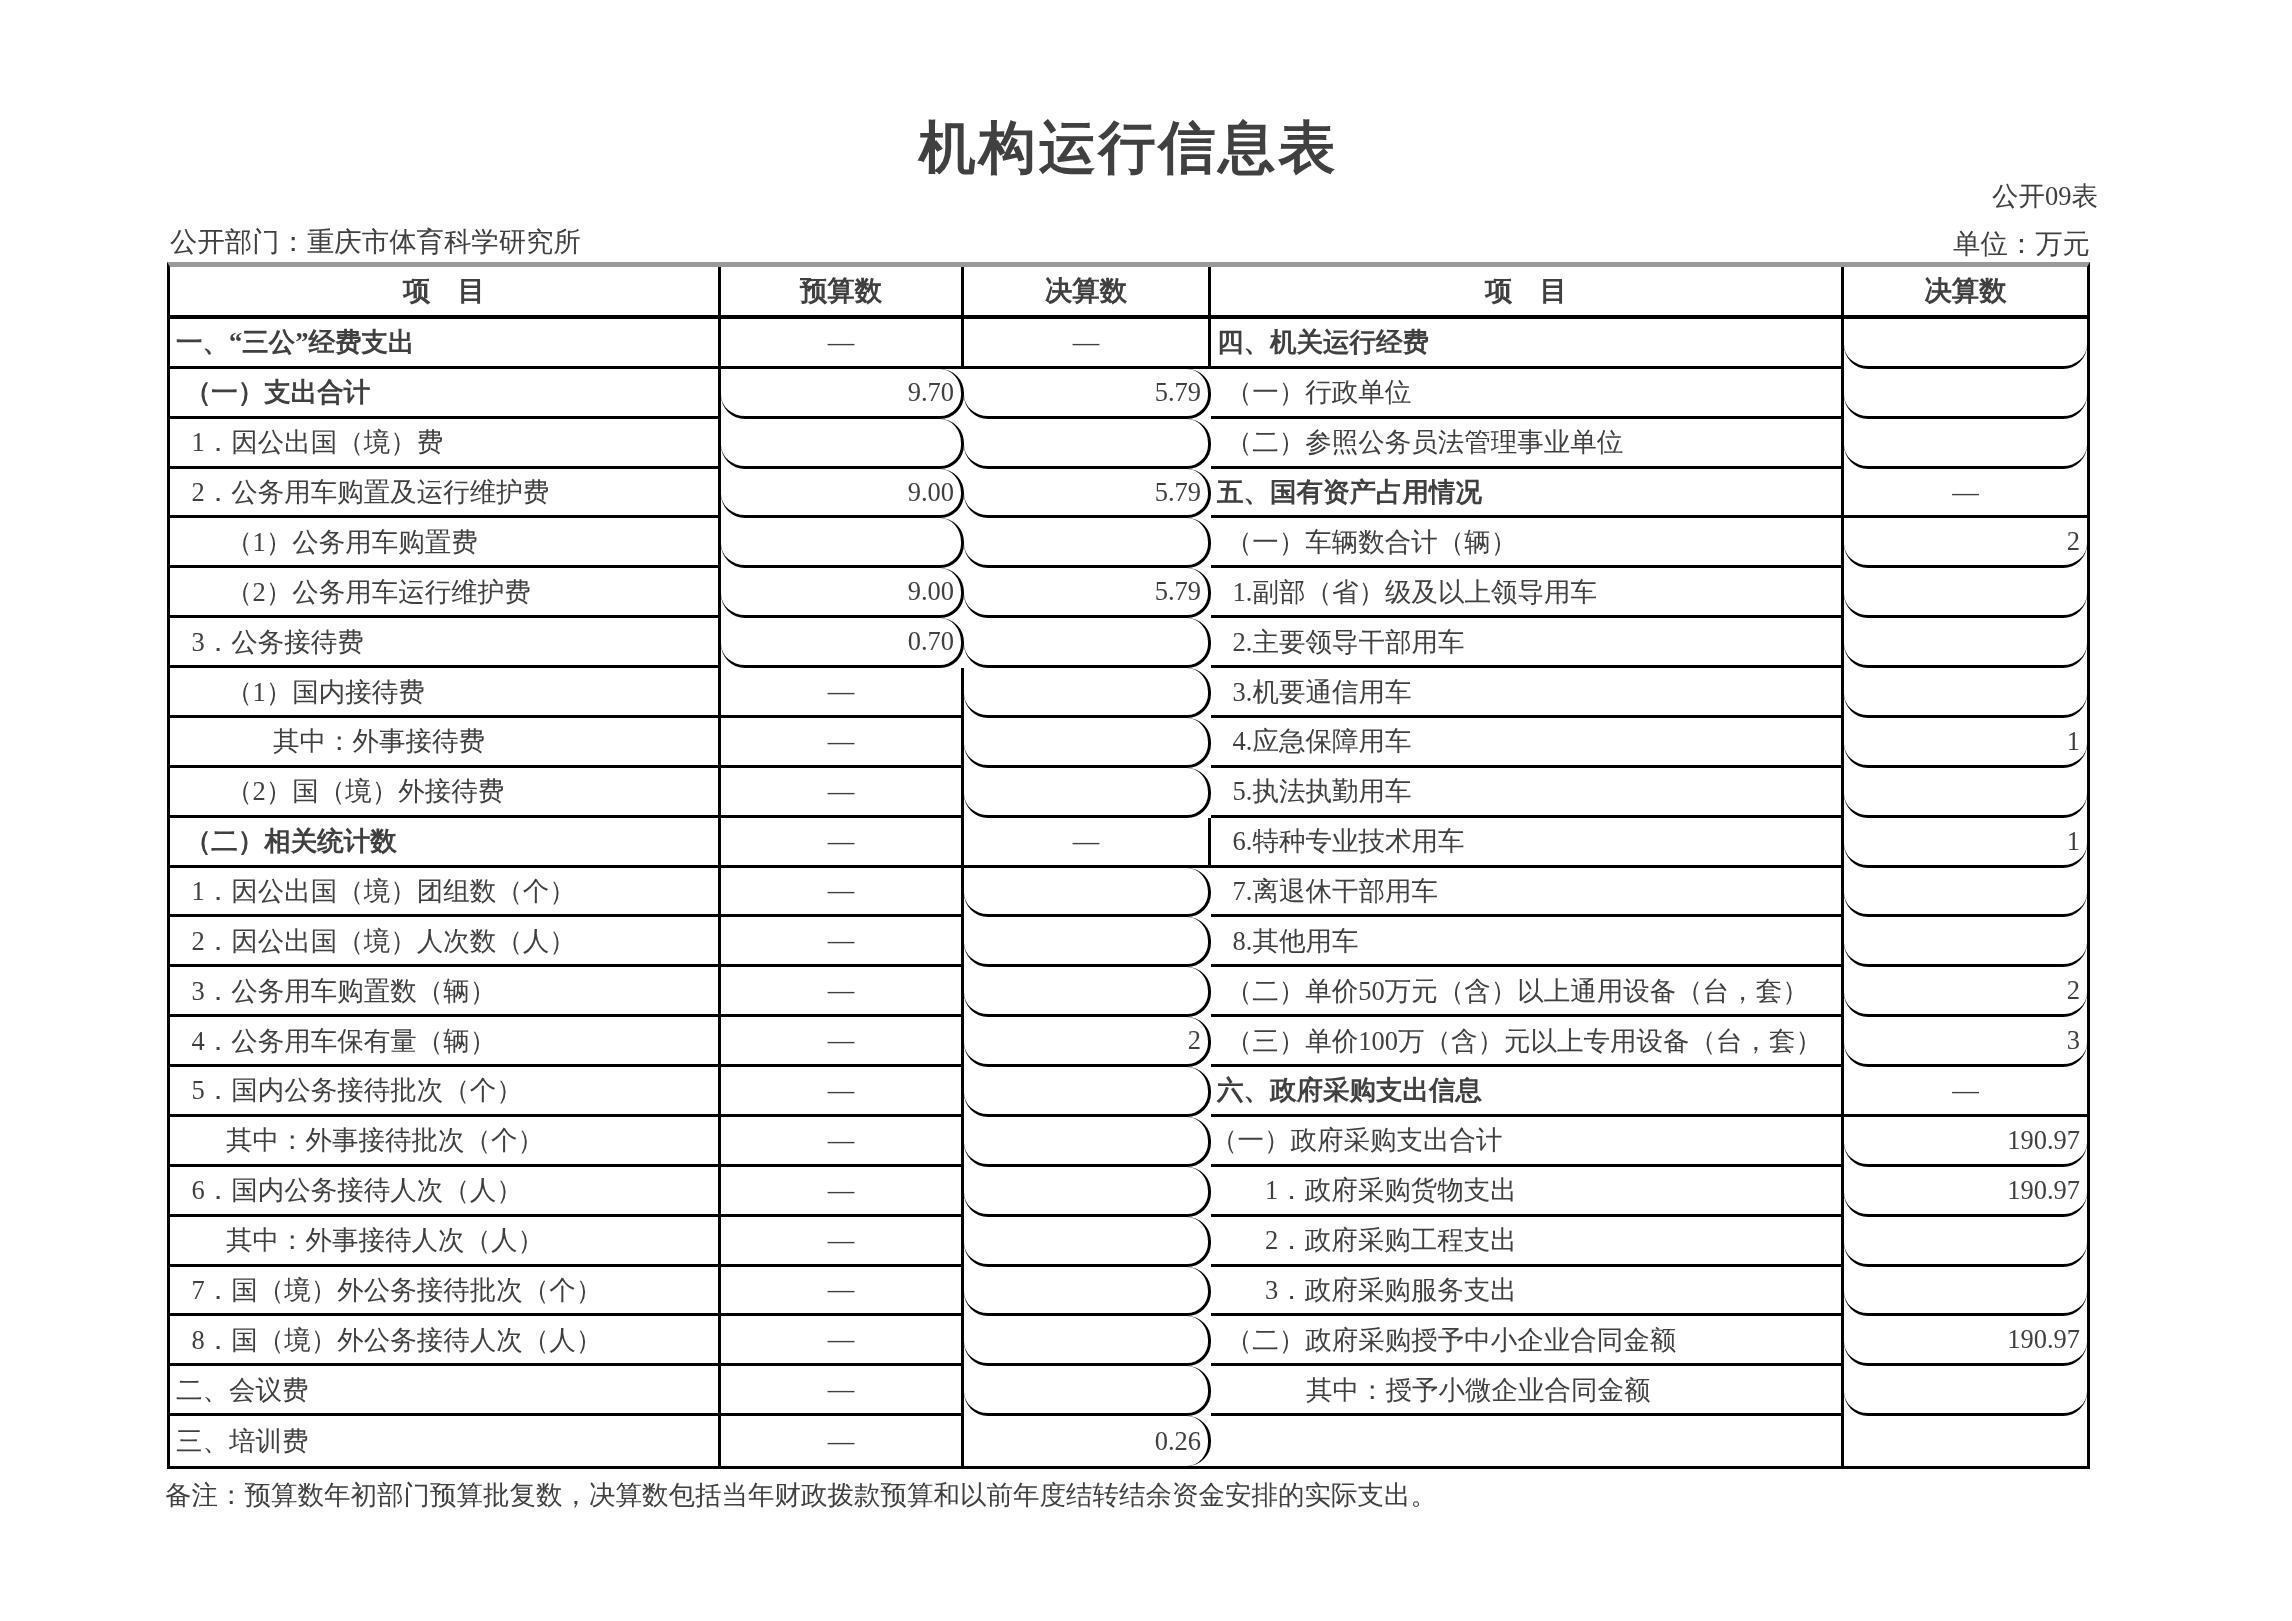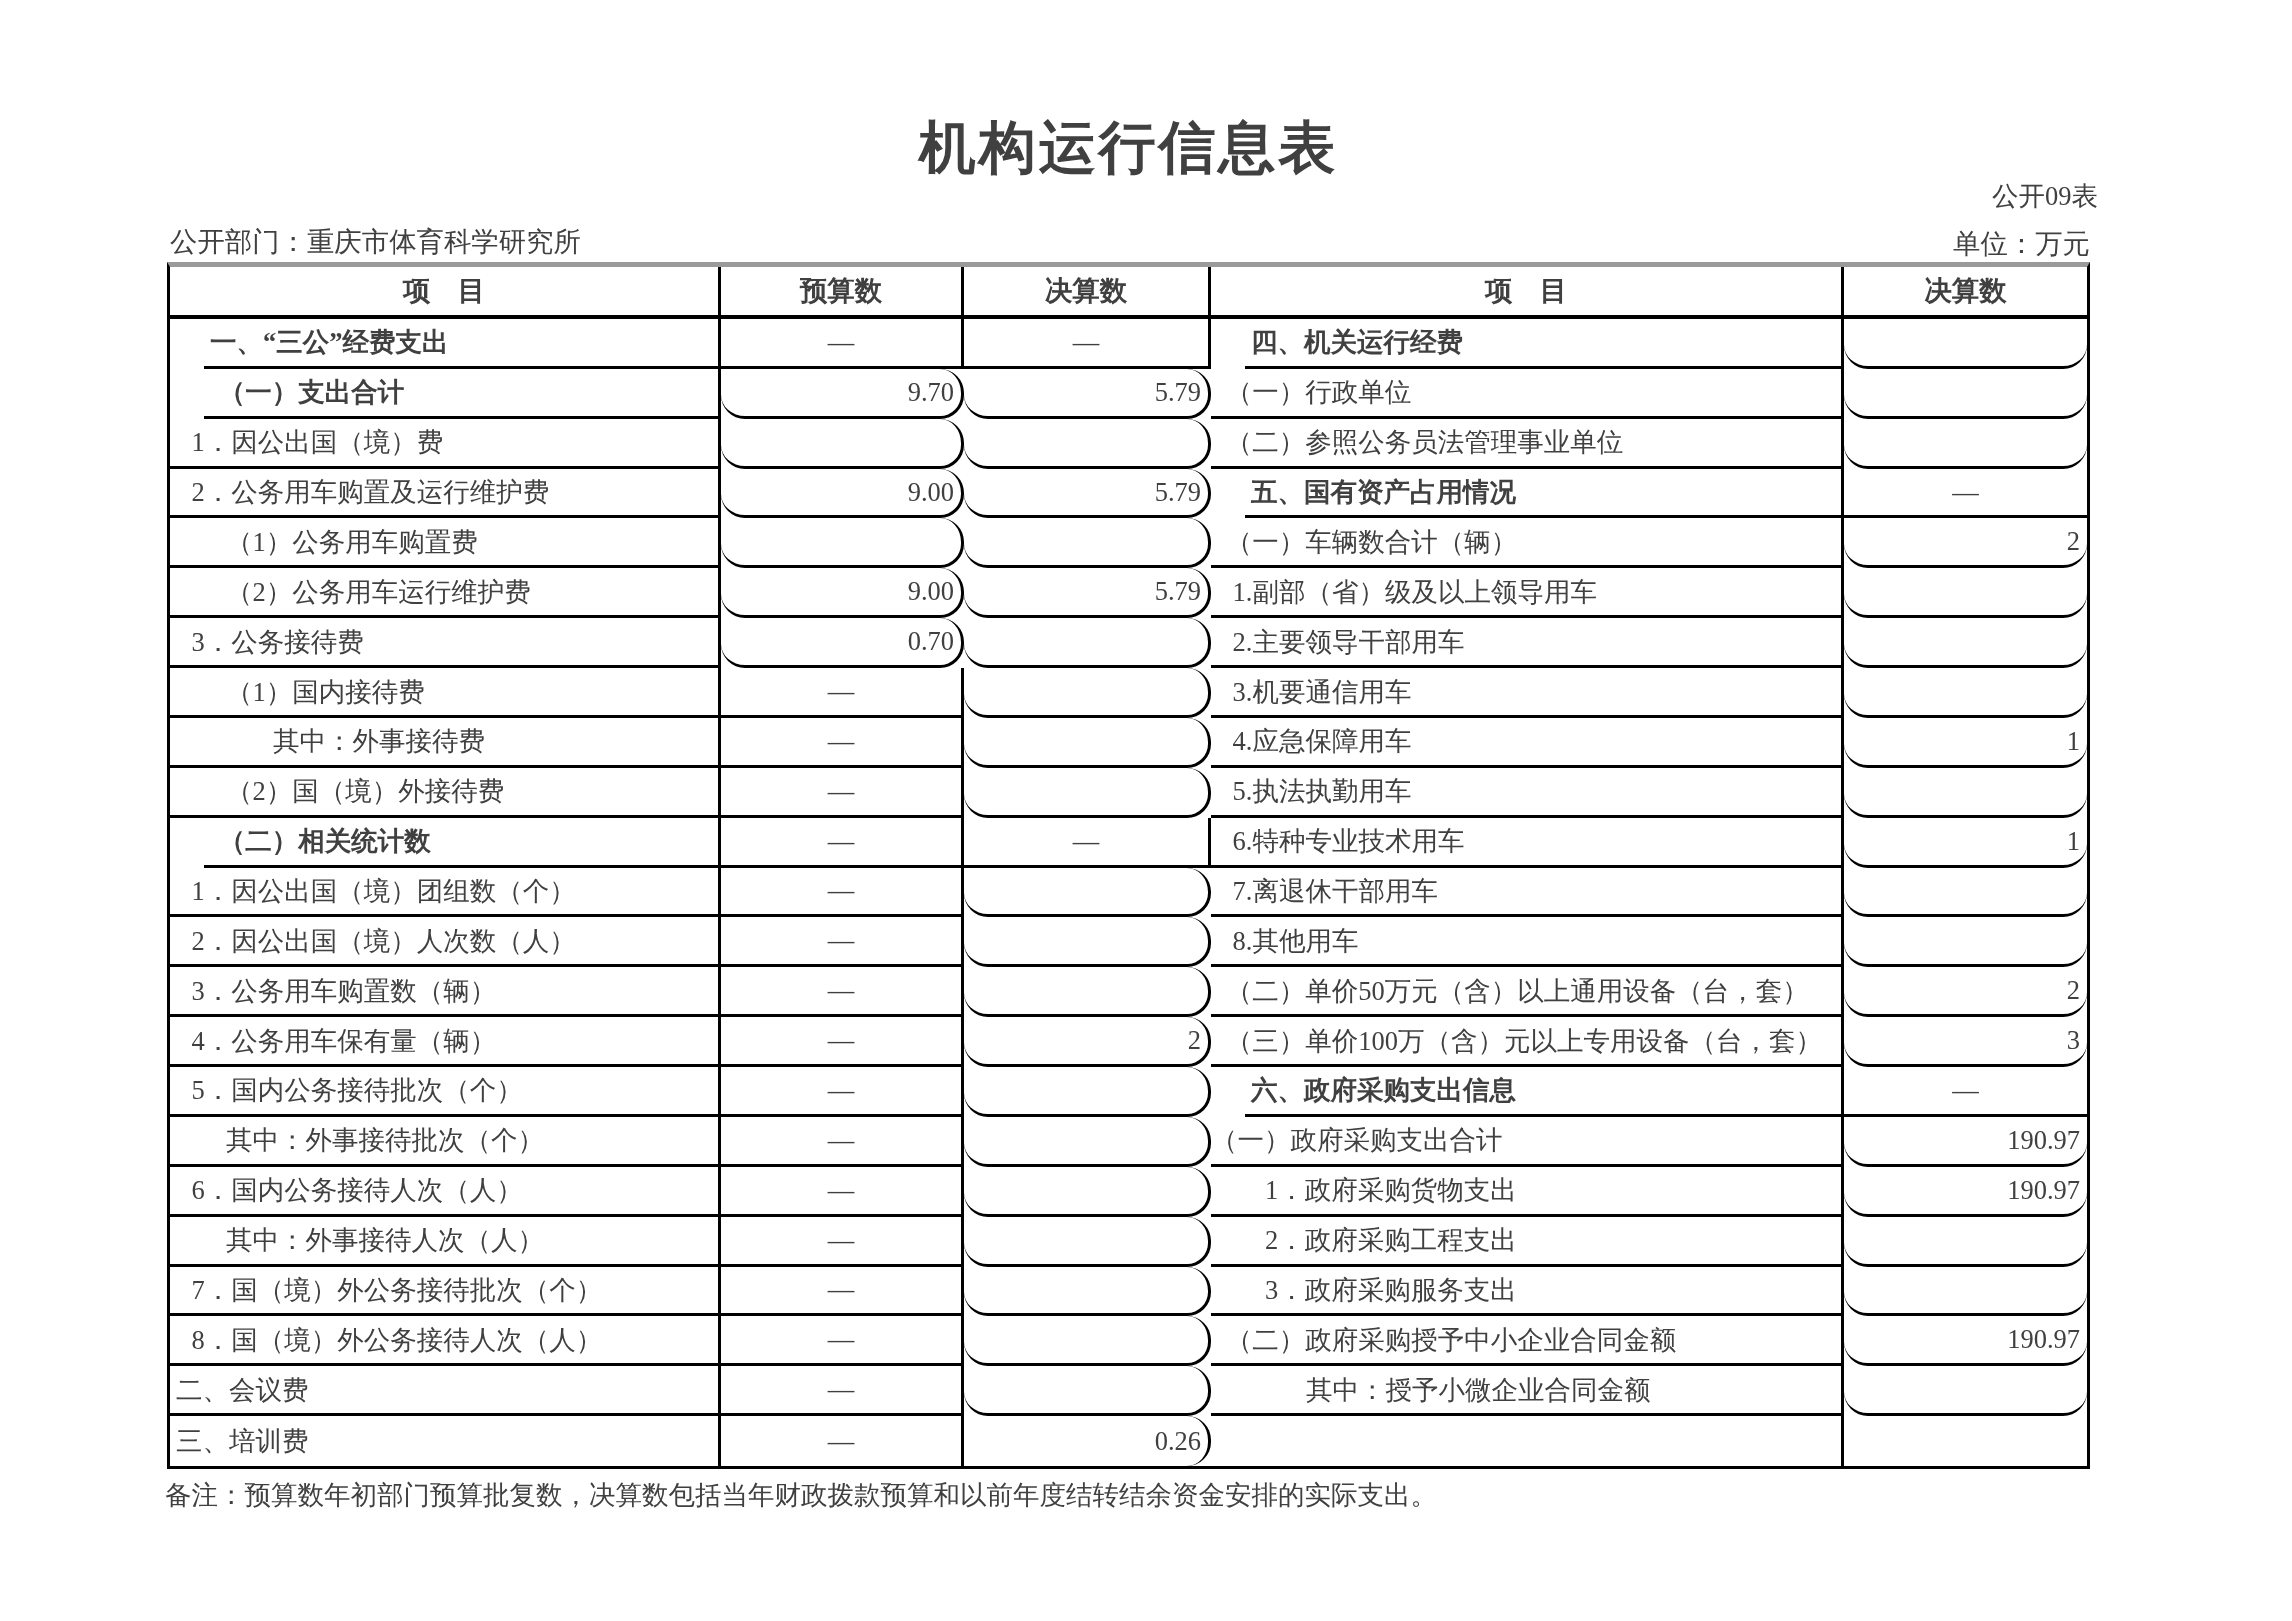--- a/index.html
+++ b/index.html
@@ -29,21 +29,21 @@
     grid-template-rows:52px repeat(23,1fr);
     font-size:26.5px;
   }
   .grid > div{
     box-sizing:border-box;border-right:3.9px solid #000;border-bottom:3.9px solid #000;
     display:flex;align-items:center;overflow:hidden;white-space:nowrap;
   }
   .grid > div:nth-child(5n){border-right:none;}
   .grid > div:nth-last-child(-n+5){border-bottom:none;}
   .hd{justify-content:center;font-weight:bold;font-size:27.4px;border-bottom-width:4.9px !important;}
-  .b{font-weight:bold;margin-left:34px;}
+  .b{font-weight:bold;}
   .num{justify-content:flex-end;padding-right:7px;border-radius:24px;}
   .dash{justify-content:center;}
   .item{justify-content:flex-start;}
   .lv0{padding-left:5.9px;}
   .lv1{padding-left:14.7px;}
   .lv2{padding-left:21.6px;}
   .lv3{padding-left:56px;}
   .lv4{padding-left:103px;}
   .lv5{}
   .lv6{padding-left:54px;}

